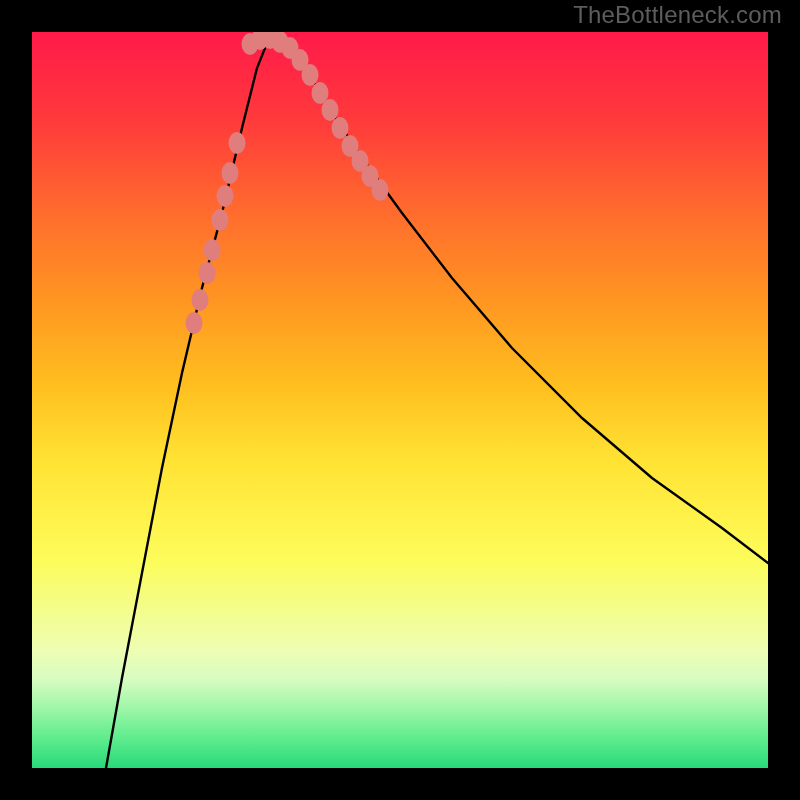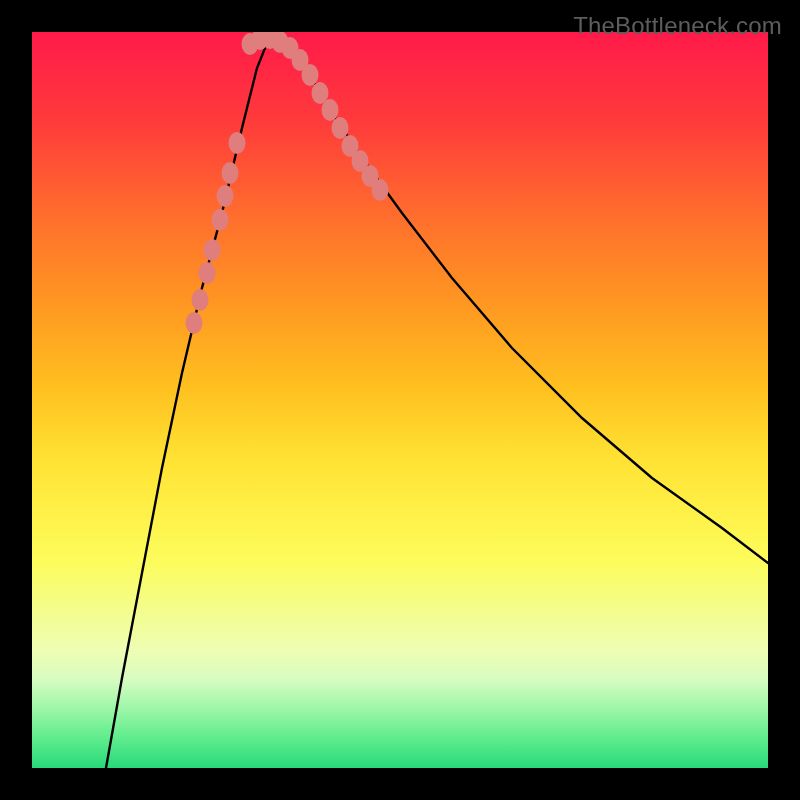--- a/index.html
+++ b/index.html
@@ -10,21 +10,21 @@
   }
   .container {
     position: relative;
     width: 800px;
     height: 800px;
     background: #000000;
     overflow: hidden;
   }
   .attribution {
     position: absolute;
-    top: 12px;
+    top: 1px;
     right: 18px;
     color: #5d5d5d;
     font-size: 24px;
     font-weight: 500;
     letter-spacing: 0.2px;
     z-index: 10;
   }
   .plot-frame {
     position: absolute;
     left: 32px;

